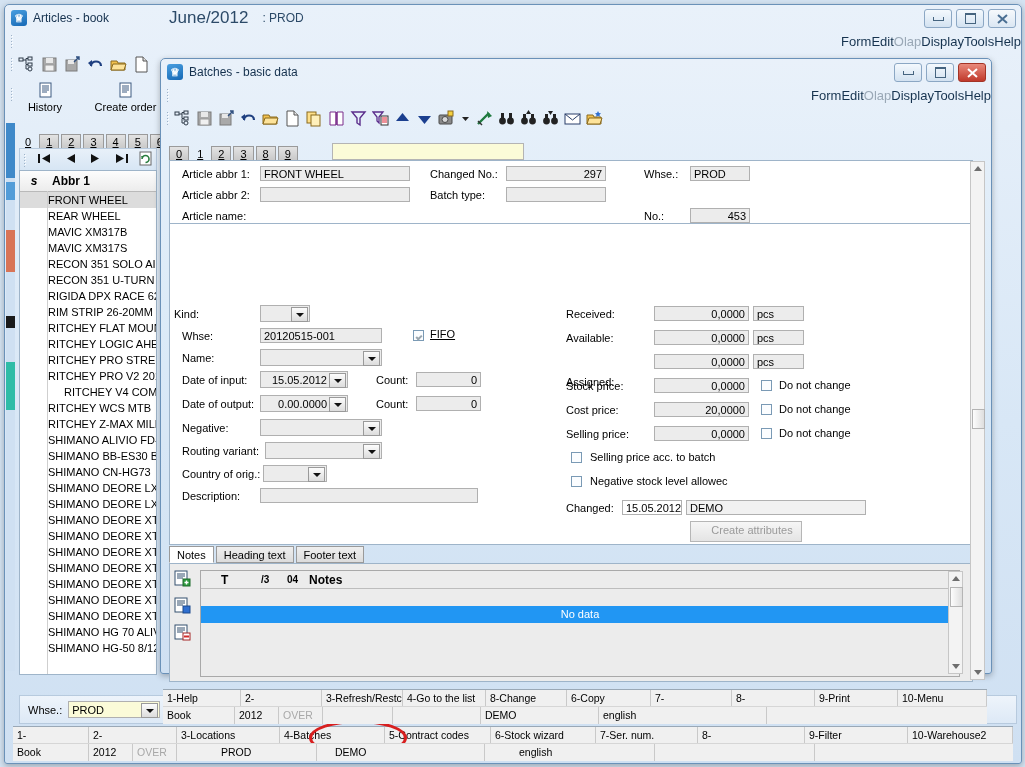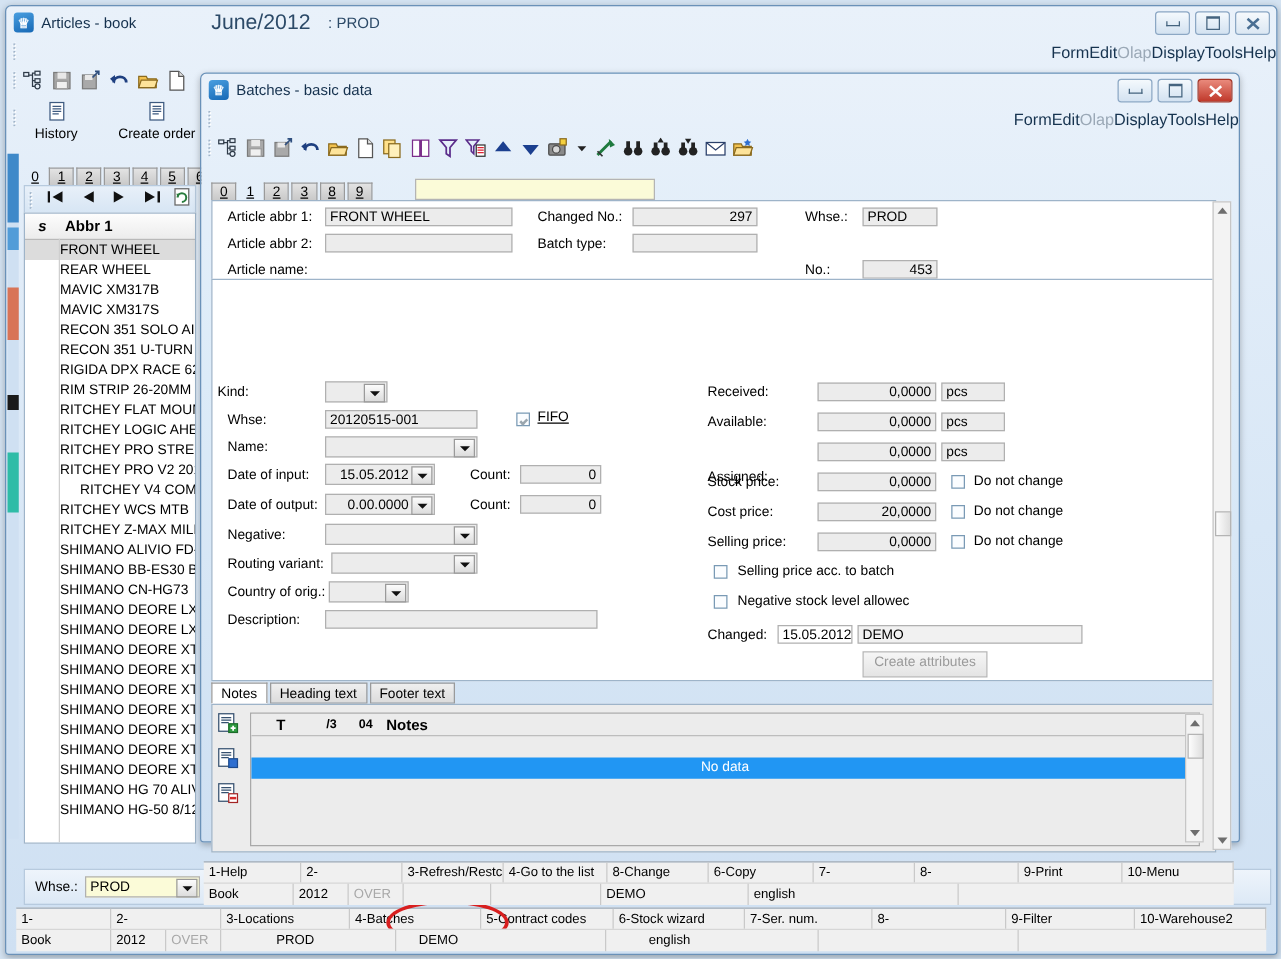--- a/index.html
+++ b/index.html
@@ -57,21 +57,21 @@
         border:1px solid #9a9a9a;background:linear-gradient(180deg,#fcfcfc,#dcdcdc);
         display:flex;align-items:center;justify-content:center;}
   .combo .arrow:after{content:"";border-left:4px solid transparent;border-right:4px solid transparent;
         border-top:4px solid #111;display:block;}
   .cbx{width:11px;height:11px;border:1px solid #7a9ab5;background:#fbfdff;box-sizing:border-box;
        display:inline-block;vertical-align:-1px;position:relative;}
   .cbx.on:after{content:"";position:absolute;left:2px;top:4px;width:4px;height:2px;
        border-left:2px solid #9aa6ae;border-bottom:2px solid #9aa6ae;transform:rotate(-45deg);}
 
   .btn{border:1px solid #b6b6b6;background:linear-gradient(180deg,#f6f6f6,#e4e4e4);
-       font-size:11px;color:#9a9a9a;height:19px;line-height:17px;text-align:center;}
+       font-size:11px;color:#9a9a9a;height:19px;line-height:17px;text-align:center;padding-left:12px;}
 
   .tabrow{display:flex;align-items:flex-end;height:19px;}
   .tabsm{border:1px solid #9a9a9a;border-bottom:none;background:linear-gradient(180deg,#e3e3e3,#c9c9c9);
          font-size:11px;padding:1px 6px 0;margin-right:2px;color:#000;text-decoration:underline;}
   .tabsm.act{background:#fff;border-color:#8a8a8a;font-weight:normal;text-decoration:underline;
              border:none;background:transparent;}
   .tabbig{border:1px solid #9a9a9a;background:linear-gradient(180deg,#efefef,#dcdcdc);
           font-size:11px;padding:2px 7px 1px;margin-right:2px;color:#000;}
   .tabbig.act{background:#fff;border-bottom-color:#fff;}
 

